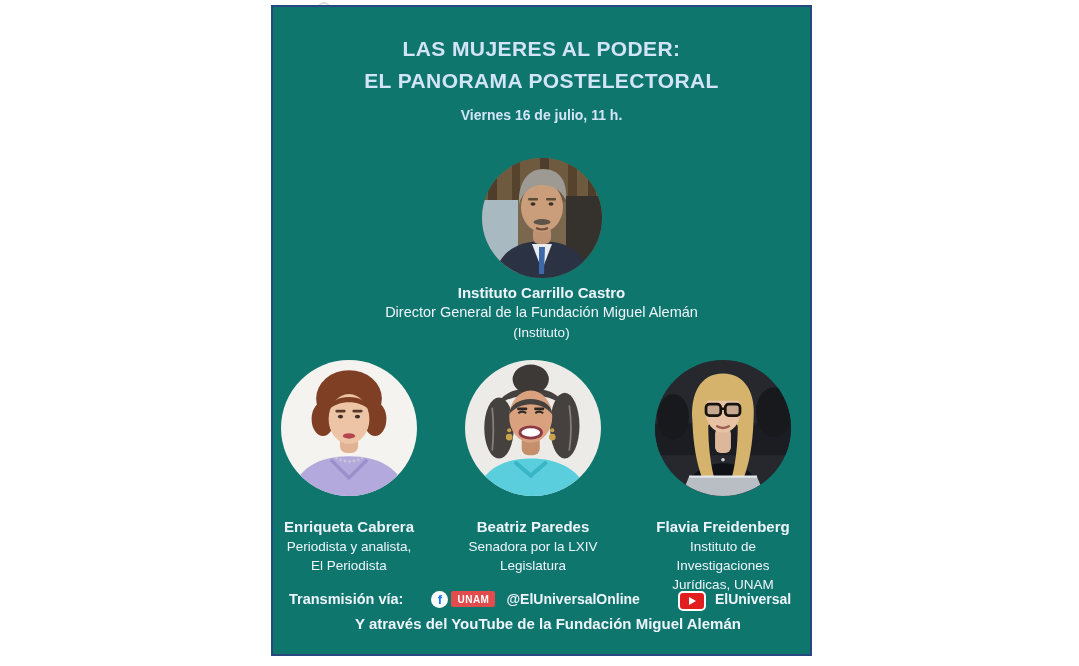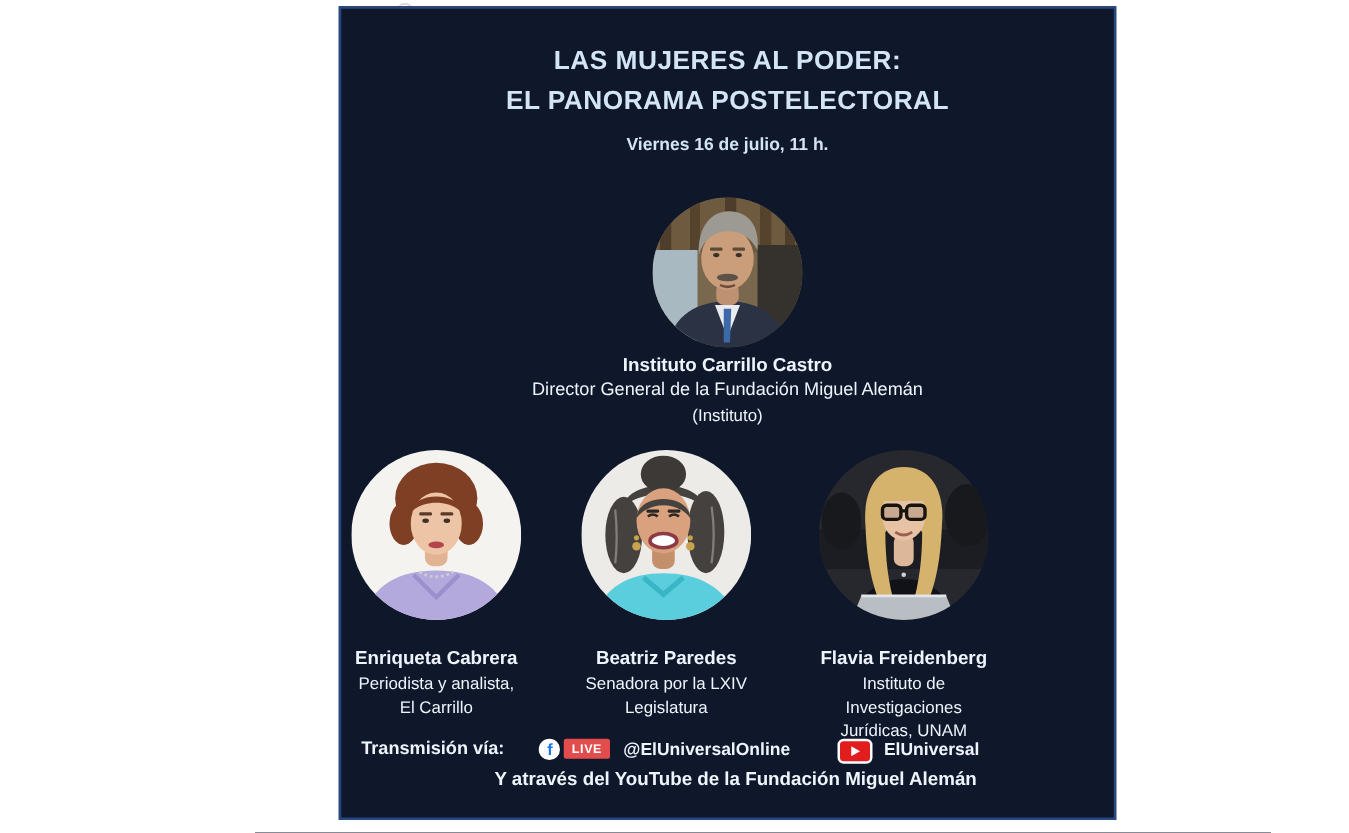--- a/index.html
+++ b/index.html
@@ -6,22 +6,22 @@
   body{
     width:1079px;height:666px;position:relative;overflow:hidden;
     background:#ffffff;
     font-family:"Liberation Sans", sans-serif;
   }
   .smudge{
     position:absolute;left:317px;top:2px;width:14px;height:6px;
     border-top:2px solid #d0d0d0;border-radius:60%/120% 120% 0 0;opacity:.75;
   }
   .poster{
-    position:absolute;left:271px;top:5px;width:622px;height:651px;
-    box-sizing:border-box;background:#0f172a;border:2px solid #274780;
+    position:absolute;left:271px;top:5px;width:541px;height:651px;
+    box-sizing:border-box;background:#0f766e;border:2px solid #274780;
     color:#eef4fc;
   }
   .ctext{position:absolute;left:0;right:0;text-align:center;}
   .title-line{font-size:21px;font-weight:700;letter-spacing:.4px;color:#d3e4f6;}
   .t1{top:30px;} .t2{top:62px;}
   .date-line{top:100px;font-size:14px;font-weight:600;color:#d3e4f6;}
 
   .mod-photo{position:absolute;top:151px;left:50%;transform:translateX(-50%);
     width:120px;height:120px;}
   .mod-name{top:277px;font-size:15px;font-weight:600;}
@@ -125,21 +125,21 @@
         <path d="M42,44 C43,29 77,29 78,44 C69,35 51,35 42,44 Z" fill="#7e3f24"></path>
         <rect x="48" y="44" width="9" height="2.3" rx="1" fill="#5a3a28"></rect>
         <rect x="63" y="44" width="9" height="2.3" rx="1" fill="#5a3a28"></rect>
         <ellipse cx="52.5" cy="50" rx="2.3" ry="1.6" fill="#3f3129"></ellipse>
         <ellipse cx="67.5" cy="50" rx="2.3" ry="1.6" fill="#3f3129"></ellipse>
         <ellipse cx="60" cy="67" rx="5.5" ry="2.4" fill="#b4454f"></ellipse>
       </g>
     </svg>
     <div class="p-name">Enriqueta Cabrera</div>
     <div class="p-line">Periodista y analista,</div>
-    <div class="p-line">El Carrillo</div>
+    <div class="p-line">El Periodista</div>
   </div>
 
   <div class="pcol pcol-3">
     <svg viewBox="0 0 120 120">
       <defs>
           <clipPath id="c3">
             <circle cx="60" cy="60" r="60"></circle>
           </clipPath>
         </defs>
       <g clip-path="url(#c3)">
@@ -199,21 +199,21 @@
       </g>
     </svg>
     <div class="p-name">Beatriz Paredes</div>
     <div class="p-line">Senadora por la LXIV</div>
     <div class="p-line">Legislatura</div>
   </div>
 
   <div class="bcast">
     <span class="b-label">Transmisión vía:</span>
     <span class="fb-circle">f</span>
-    <span class="live-badge">LIVE</span>
+    <span class="live-badge">UNAM</span>
     <span class="fb-handle">@ElUniversalOnline</span>
     <span class="yt-box">
         <span class="yt-tri"></span>
       </span>
     <span class="yt-handle">ElUniversal</span>
   </div>
   <div class="ctext b-footer">Y através del YouTube de la Fundación Miguel Alemán</div>
 
 </div>
 

